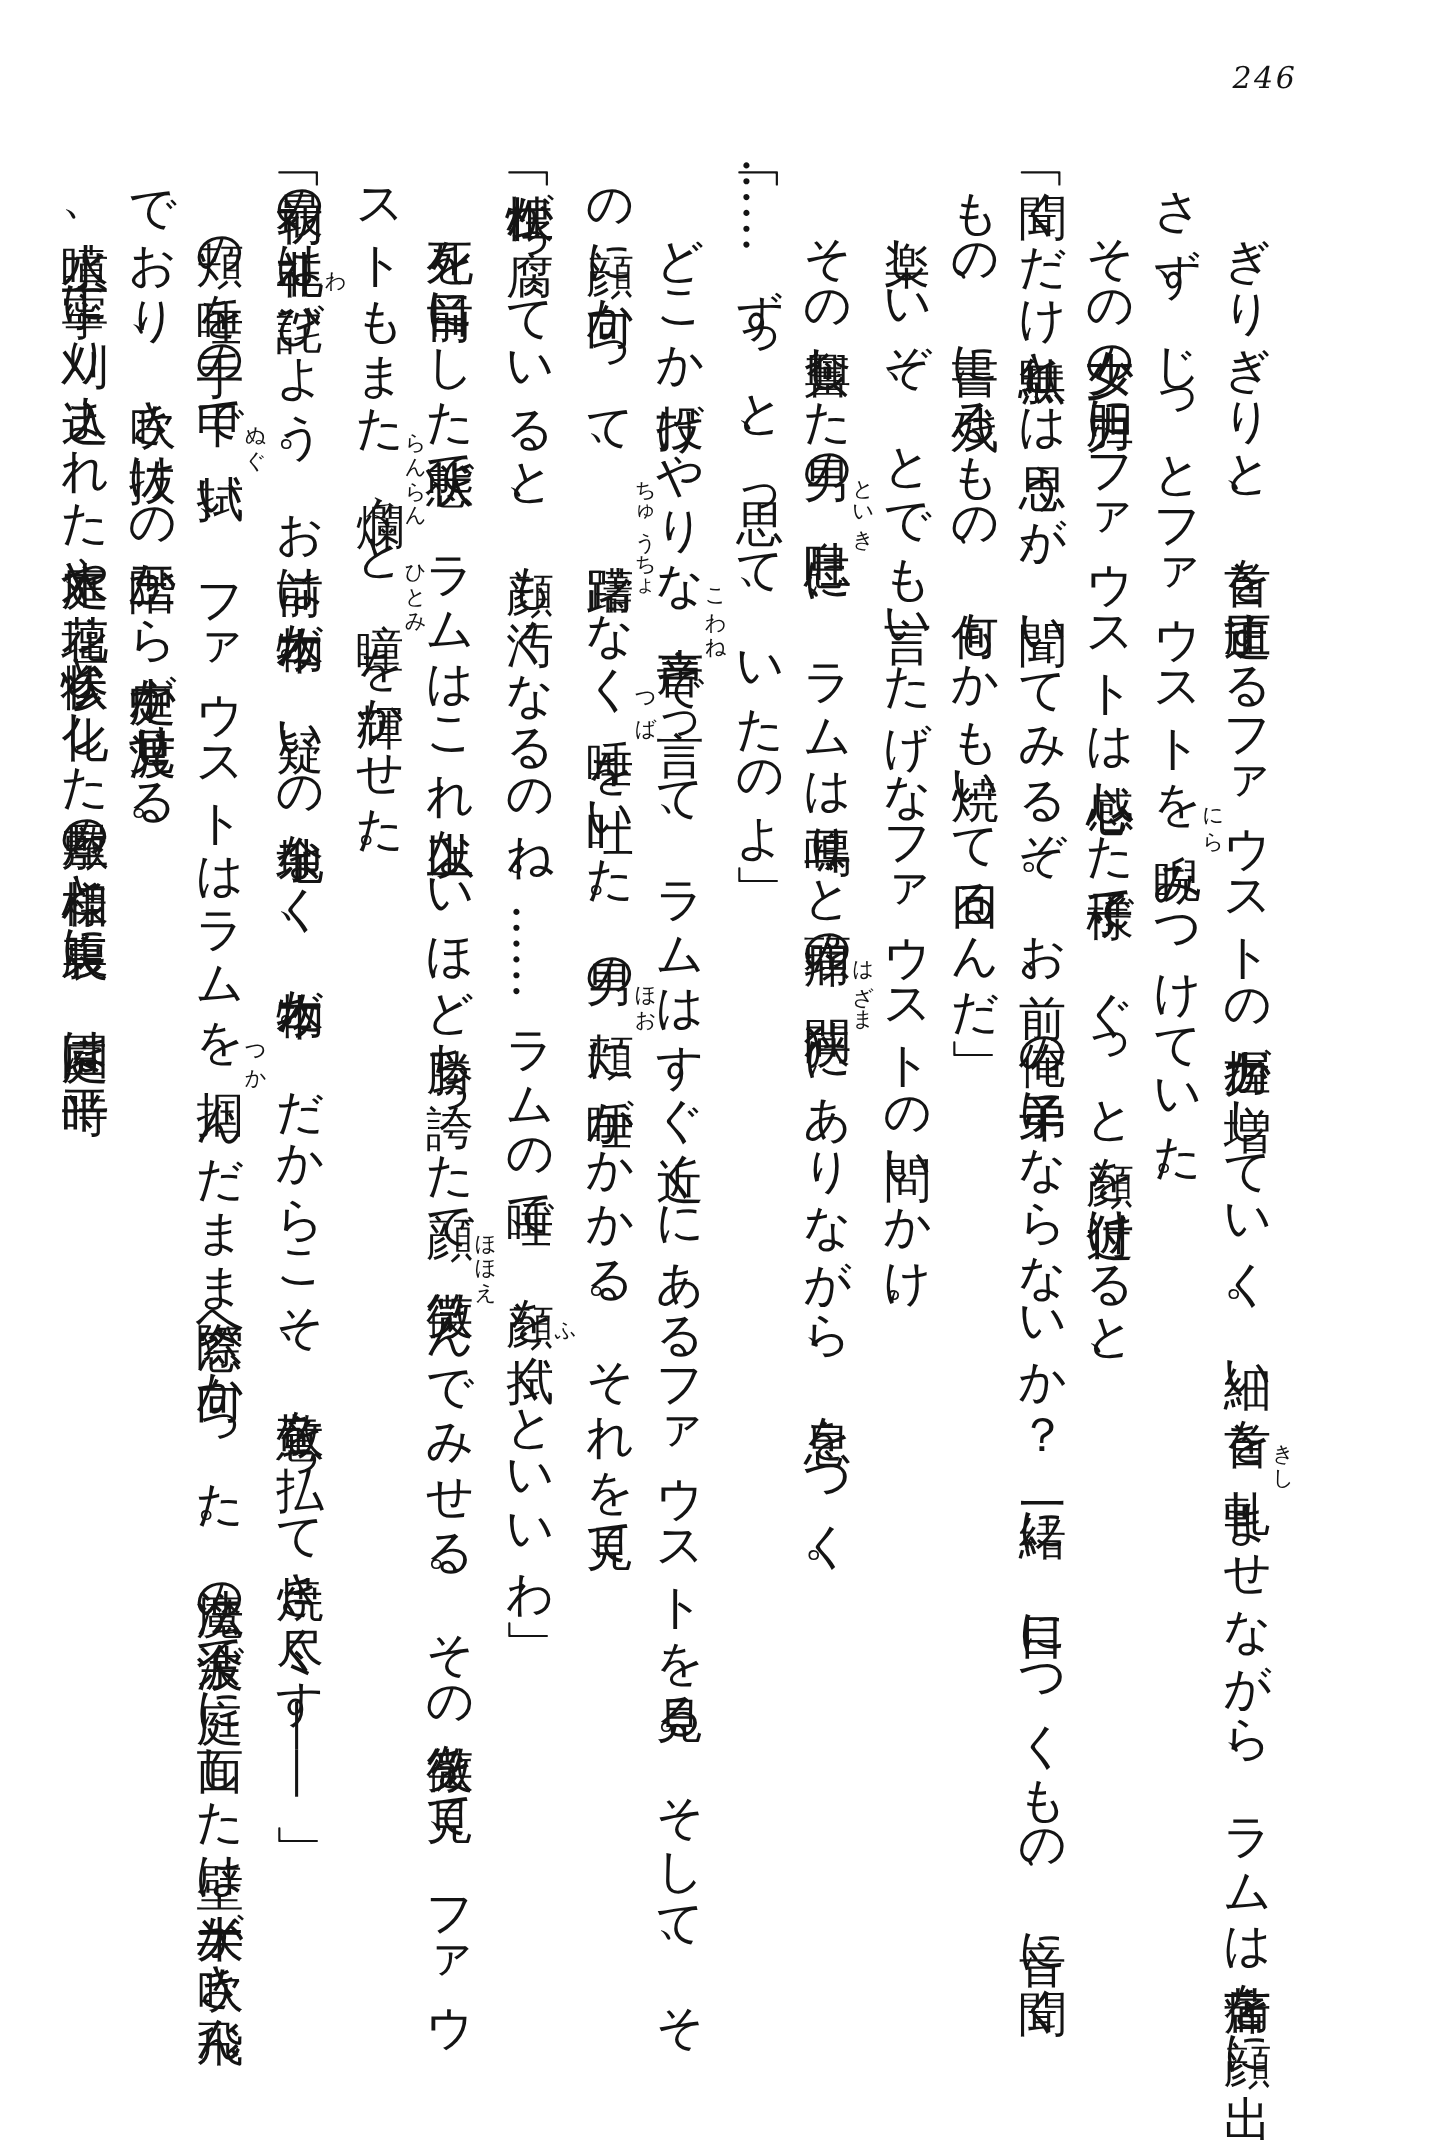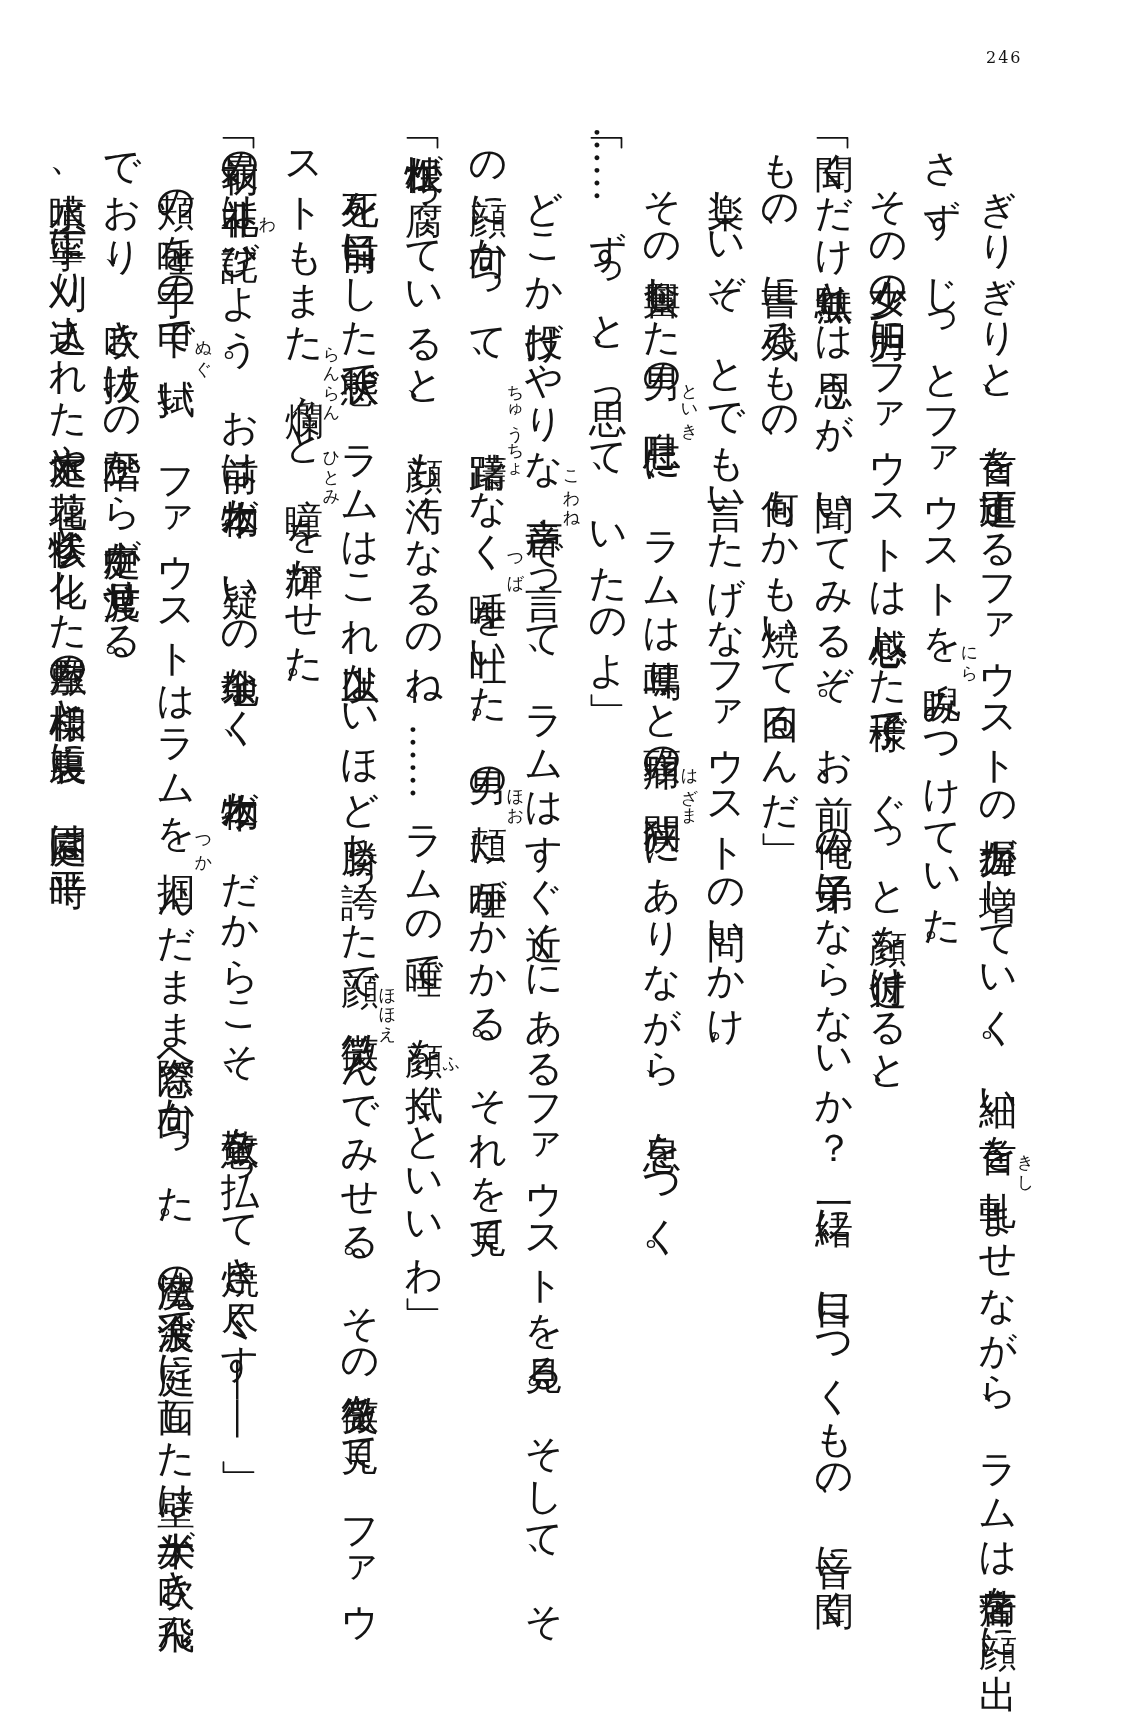--- a/index.html
+++ b/index.html
@@ -12,23 +12,24 @@
   }
   body {
     position: relative;
     font-family: "DejaVu Serif", "Liberation Serif", serif;
     color: #141414;
   }
   .page-number {
     position: absolute;
     top: 48px;
     left: 986px;
-    font-size: 16px;
+    font-size: 24px;
     letter-spacing: 2px;
     color: #141414;
+    font-style: italic;
   }
   .text-area {
     position: absolute;
     top: 126px;
     right: 108px;
     height: 1524px;
     writing-mode: vertical-rl;
     -webkit-writing-mode: vertical-rl;
     text-orientation: mixed;
     font-size: 38px;

